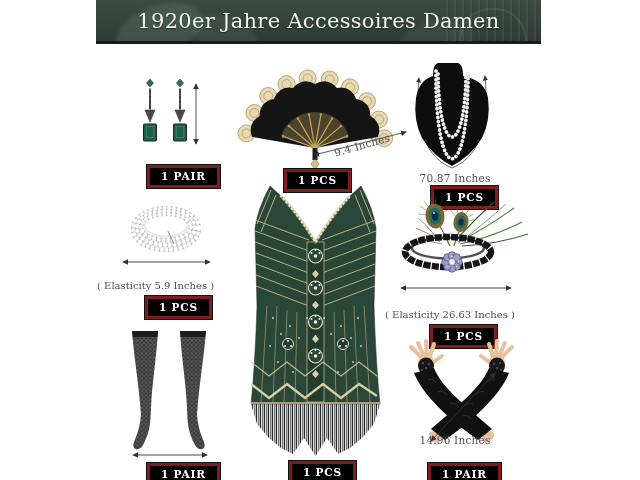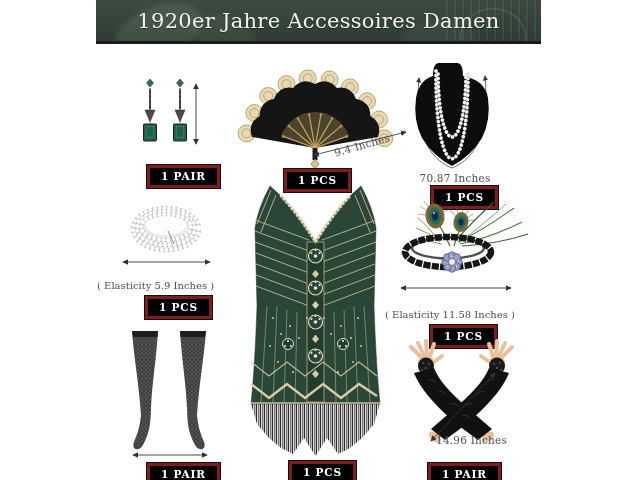--- a/index.html
+++ b/index.html
@@ -354,21 +354,21 @@
       <circle cx="54" cy="66" r="3.4" fill="#eceef5" stroke="#666" stroke-width="0.7"></circle>
       <g fill="#ffffff">
           <circle cx="60.5" cy="65" r="0.7"></circle>
           <circle cx="49" cy="70" r="0.7"></circle>
           <circle cx="54" cy="60.5" r="0.7"></circle>
           <circle cx="58.5" cy="70.5" r="0.7"></circle>
         </g>
     </g>
     <line x1="3" y1="92" x2="113" y2="92" stroke="#333" stroke-width="0.9" marker-start="url(#ahH)" marker-end="url(#ahH)"></line>
   </svg>
-  <div class="elastic-label" style="left:385px;top:309px;width:140px;">( Elasticity 11.58 Inches )</div>
+  <div class="elastic-label" style="left:385px;top:309px;width:140px;">( Elasticity 26.63 Inches )</div>
   <div class="qty-badge" style="left:430px;top:325px;">1 PCS</div>
 
   <svg style="left:123px;top:328px;" width="92" height="132" viewBox="0 0 92 132">
     <defs>
       <marker id="ahS" viewBox="0 0 8 8" refX="7" refY="4" markerWidth="6.5" markerHeight="6.5" orient="auto-start-reverse">
           <path d="M0,0 L8,4 L0,8 Z" fill="#333"></path>
         </marker>
       <pattern id="net" width="4.2" height="4.2" patternUnits="userSpaceOnUse">
         <path d="M0,2.1 L2.1,0 M2.1,4.2 L4.2,2.1 M0,2.1 L2.1,4.2 M2.1,0 L4.2,2.1" stroke="#d6d6d6" stroke-width="0.45" opacity="0.55" fill="none"></path>
       </pattern>
@@ -413,16 +413,16 @@
             <path d="M40,52 Q45,50 49,55"></path>
           <path d="M52,64 Q57,62 61,67"></path>
             <path d="M64,76 Q69,74 73,79"></path>
         </g>
       </g>
     </defs>
     <use href="#gloveA" transform="translate(127,0) scale(-1,1)"></use>
     <use href="#gloveA"></use>
     <line x1="33" y1="101" x2="97" y2="33" stroke="#333" stroke-width="0.9" marker-start="url(#ahG)" marker-end="url(#ahG)"></line>
   </svg>
-  <div class="size-label" style="left:403px;top:434px;width:104px;text-align:right;">14.96 Inches</div>
+  <div class="size-label" style="left:403px;top:434px;width:104px;">14.96 Inches</div>
   <div class="qty-badge" style="left:428px;top:463px;">1 PAIR</div>
 
 </div>
 
 </body></html>

